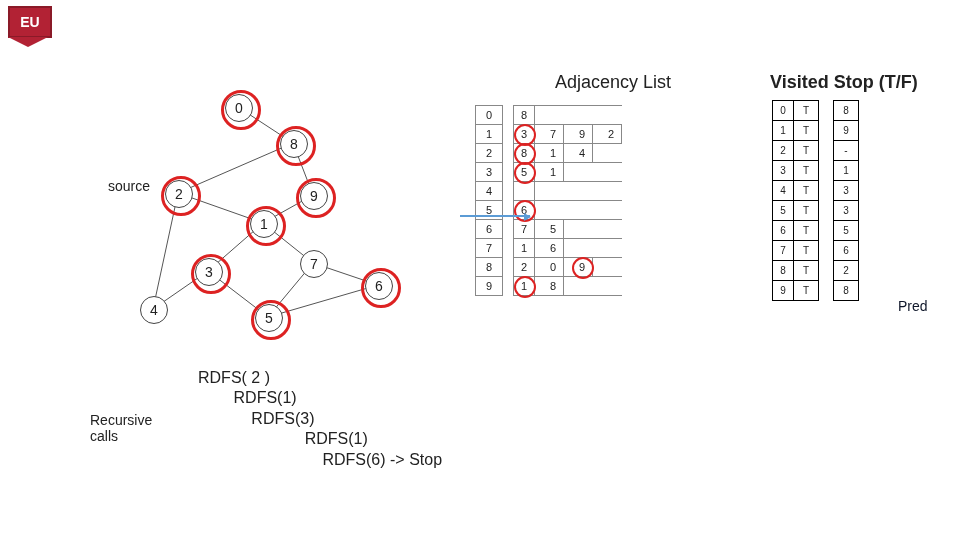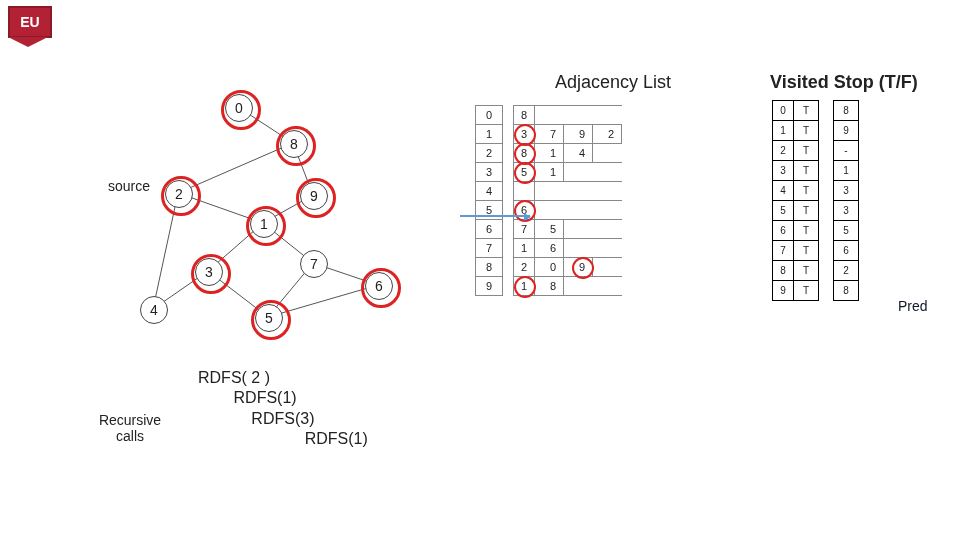--- a/index.html
+++ b/index.html
@@ -3,21 +3,21 @@
 <meta charset="utf-8">
 <style>
   html,body{margin:0;padding:0;width:960px;height:540px;font-family:"Segoe UI","Helvetica Neue",Arial,sans-serif;background:#fff;color:#222;}
   .slide{position:relative;width:960px;height:540px;}
   .logo{position:absolute;left:8px;top:6px;}
   .logo .flag{width:40px;height:28px;background:#b22234;color:#fff;font-weight:700;font-size:14px;display:flex;align-items:center;justify-content:center;border:2px solid #8a1a28;}
   .logo .tail{width:0;height:0;border-left:20px solid transparent;border-right:20px solid transparent;border-top:10px solid #b22234;margin-top:-1px;}
   .title{position:absolute;left:100px;top:6px;font-size:40px;font-weight:400;}
   .sec-label{position:absolute;font-size:18px;text-align:center;}
   .source-label{position:absolute;font-size:14px;margin-left:16px;}
-  .rec-label{position:absolute;font-size:14px;width:80px;text-align:center;}
+  .rec-label{position:absolute;font-size:14px;width:80px;}
   .pred-label{position:absolute;font-size:14px;color:#0f172a;}
   
   .graph{position:absolute;left:90px;top:90px;width:360px;height:260px;}
   .node{position:absolute;width:26px;height:26px;border:1px solid #444;border-radius:50%;background:#fff;display:flex;align-items:center;justify-content:center;font-size:14px;z-index:3;}
   .hl{position:absolute;width:34px;height:34px;border:3px solid #d22;border-radius:50%;z-index:4;pointer-events:none;}
   svg.edges{position:absolute;left:0;top:0;z-index:1;}
   
   .adj-wrap{position:absolute;left:475px;top:105px;display:flex;}
   .adj-idx{border-top:1px solid #888;}
   .adj-idx div{width:26px;height:18px;font-size:11px;display:flex;align-items:center;justify-content:center;border-bottom:1px solid #888;border-left:1px solid #888;border-right:1px solid #888;}
@@ -245,15 +245,16 @@
           </tr>
         </tbody>
       </table>
   </div>
 
   <div class="stack">
       <div>RDFS( 2 )</div>
       <div>        RDFS(1)</div>
       <div>            RDFS(3)</div>
       <div>                        RDFS(1)</div>
+      <div>                            RDFS(6) -&gt; Stop</div>
     </div>
 
 </div>
 
 </body></html>

